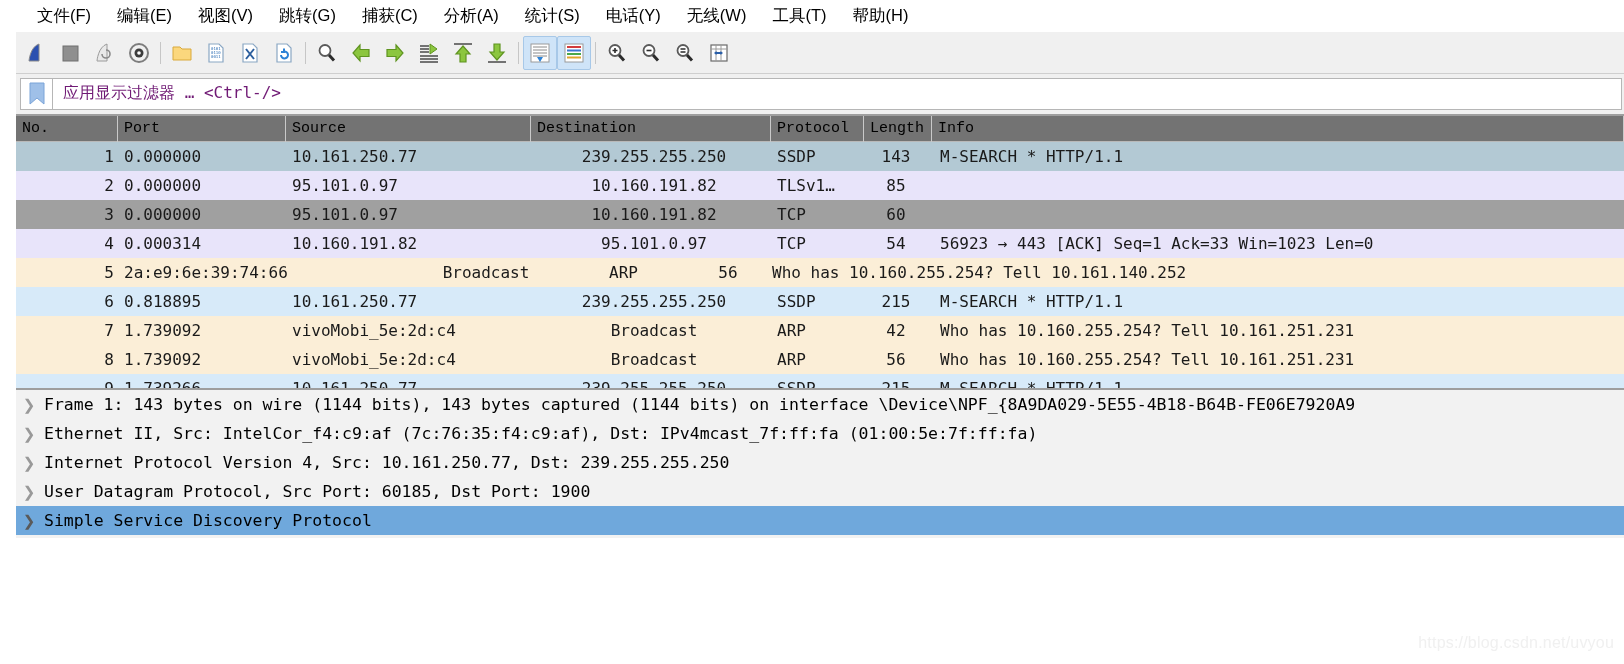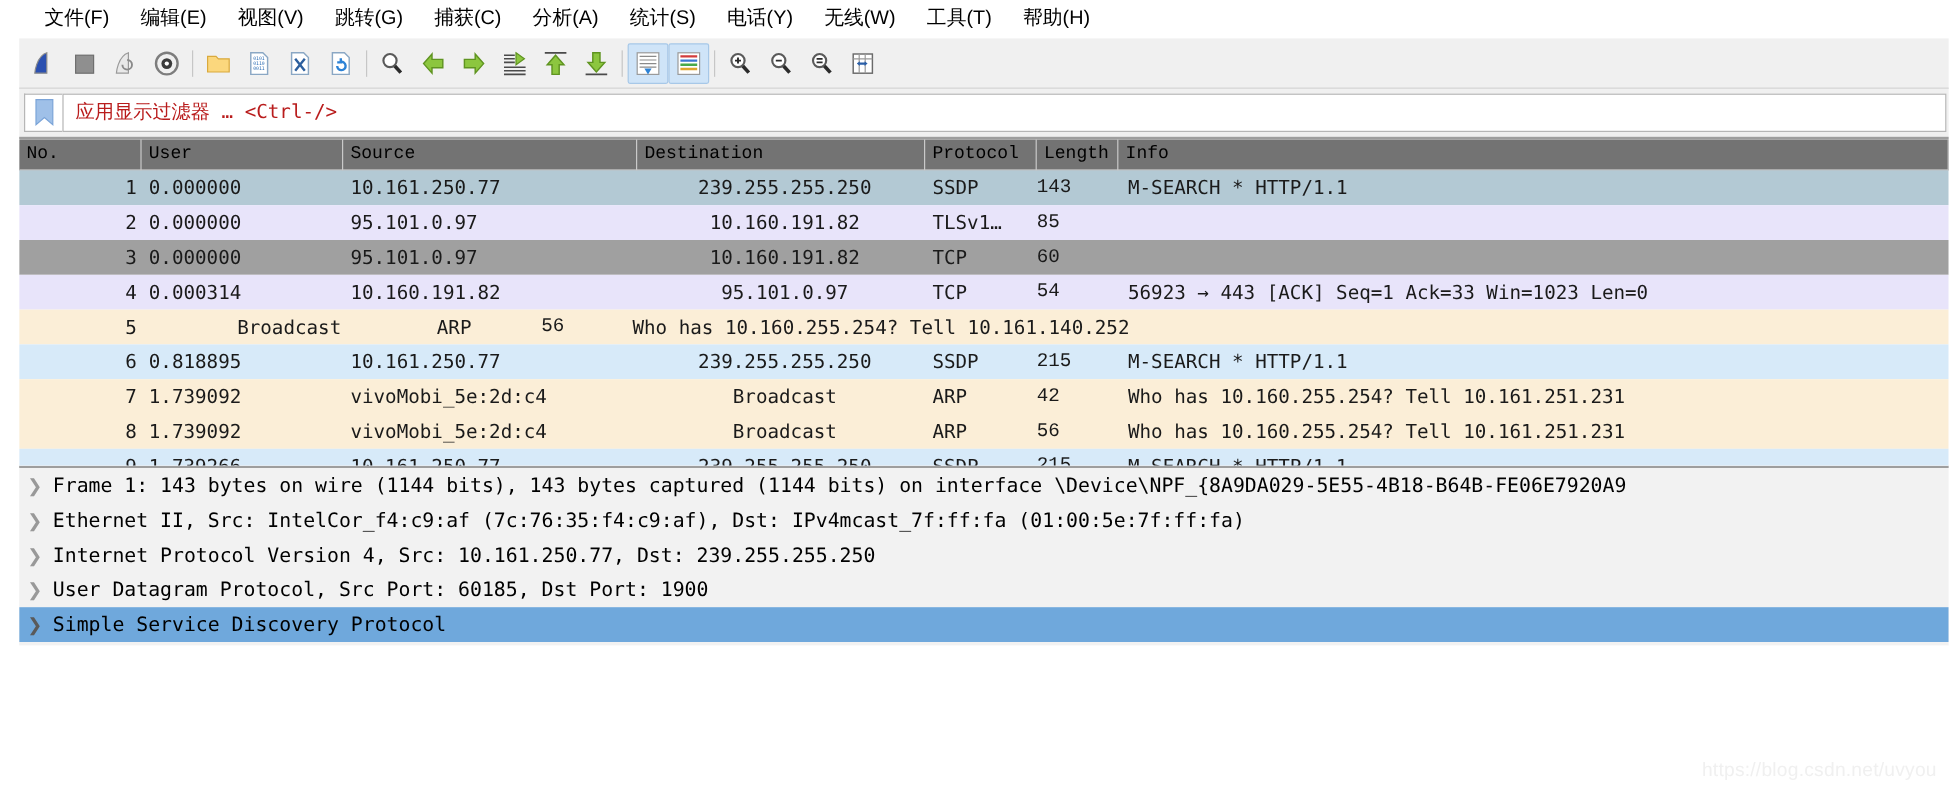--- a/index.html
+++ b/index.html
@@ -70,21 +70,21 @@
   .filter-input {
     flex: 1;
     height: 32px;
     background: #ffffff;
     border: 1px solid #b6b6b6;
     display: flex;
     align-items: center;
     padding-left: 10px;
     font-family: "DejaVu Sans Mono", monospace;
     font-size: 16px;
-    color: #b91c1c;
+    color: #701a75;
   }
 
   
   .packet-list {
     position: relative;
     background: #ffffff;
     height: 272px;
     overflow: hidden;
   }
   .col-head {
@@ -113,21 +113,21 @@
     font-size: 16px;
     color: #1a1a1a;
     white-space: nowrap;
   }
   .prow > div { height: 29px; line-height: 29px; overflow: hidden; }
   .c-no     { width: 102px; text-align: right; padding-right: 4px; }
   .c-time   { width: 168px; padding-left: 6px; }
   .c-src    { width: 245px; padding-left: 6px; }
   .c-dst    { width: 240px; padding-left: 6px; text-align: center; }
   .c-proto  { width: 93px;  padding-left: 6px; }
-  .c-len    { width: 68px;  text-align: left; padding-right: 4px; font-family: Liberation Mono, monospace; }
+  .c-len    { width: 68px;  text-align: center; padding-right: 4px; }
   .c-info   { flex: 1; padding-left: 8px; }
 
   
   .detail-pane {
     background: #f2f2f2;
     border-top: 2px solid #9e9e9e;
     height: 150px;
     overflow: hidden;
   }
   .drow {
@@ -346,21 +346,21 @@
       </svg>
     </div>
     <div class="filter-input">
       <span>应用显示过滤器 … &lt;Ctrl-/&gt;</span>
     </div>
   </div>
 
   <div class="packet-list">
     <div class="col-head" id="colhead">
         <div style="width: 102px;">No.</div>
-        <div style="width: 168px;">User</div>
+        <div style="width: 168px;">Port</div>
         <div style="width: 245px;">Source</div>
         <div style="width: 240px;">Destination</div>
         <div style="width: 93px;">Protocol</div>
         <div style="width: 68px;">Length</div>
         <div style="flex: 1 1 0%;">Info</div>
       </div>
     <div id="packetrows">
         <div class="prow" style="background: rgb(179, 201, 212); color: rgb(26, 26, 26);">
           <div class="c-no">1</div>
           <div class="c-time">0.000000</div>
@@ -390,20 +390,21 @@
           <div class="c-no">4</div>
           <div class="c-time">0.000314</div>
           <div class="c-src">10.160.191.82</div>
           <div class="c-dst">95.101.0.97</div>
           <div class="c-proto">TCP</div>
           <div class="c-len">54</div>
           <div class="c-info">56923 → 443 [ACK] Seq=1 Ack=33 Win=1023 Len=0</div>
         </div>
         <div class="prow" style="background: rgb(251, 238, 215); color: rgb(26, 26, 26);">
           <div class="c-no">5</div>
+          <div class="c-src">2a:e9:6e:39:74:66</div>
           <div class="c-dst">Broadcast</div>
           <div class="c-proto">ARP</div>
           <div class="c-len">56</div>
           <div class="c-info">Who has 10.160.255.254? Tell 10.161.140.252</div>
         </div>
         <div class="prow" style="background: rgb(215, 234, 249); color: rgb(26, 26, 26);">
           <div class="c-no">6</div>
           <div class="c-time">0.818895</div>
           <div class="c-src">10.161.250.77</div>
           <div class="c-dst">239.255.255.250</div>

